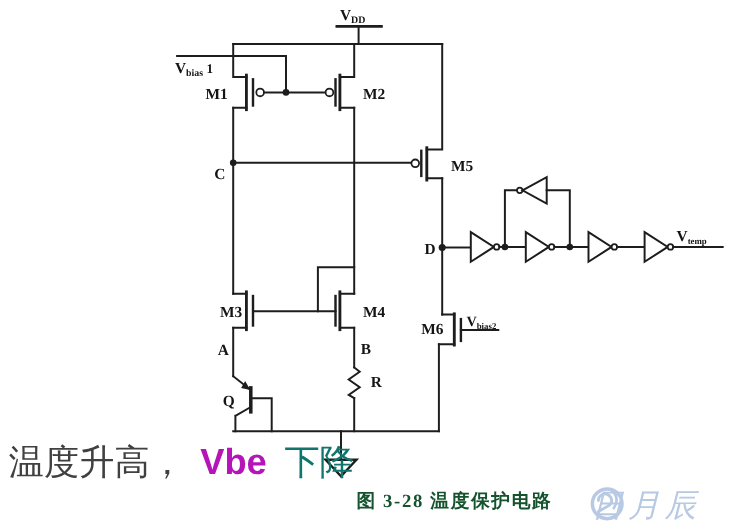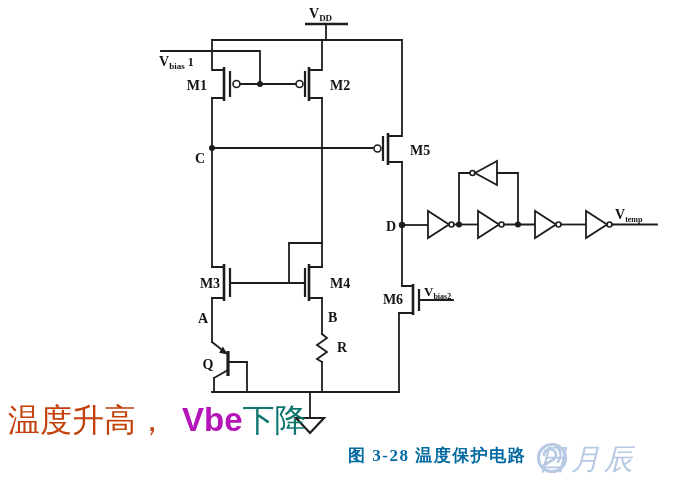--- a/index.html
+++ b/index.html
@@ -17,30 +17,30 @@
   .dot{fill:#1d1d1d;stroke:none;}
   .tri{fill:#ffffff;stroke:#1d1d1d;stroke-width:1.8;stroke-linejoin:miter;}
   .arrow{fill:#1d1d1d;stroke:none;}
   .lbl{font-family:"Liberation Serif", serif;font-size:14px;fill:#141414;font-weight:600;}
   .sub{font-size:9px;}
   .suf{font-size:12px;}
   .annotation{
     position:absolute;left:8px;top:401px;white-space:nowrap;
     font-family:"Liberation Serif", serif;font-size:32px;line-height:1.15;
   }
-  .annotation .lead{color:#c2410c;margin-top:25px;}
+  .annotation .lead{color:#404040;margin-top:25px;}
   .annotation .emph{
     font-family:"Liberation Sans", sans-serif;font-weight:bold;
-    font-size:33px;color:#b414b8;margin-left:14px;margin-right:0;
+    font-size:33px;color:#b414b8;margin-left:14px;margin-right:16px;
   }
   .annotation .trail{color:#0f766e;}
   .caption{
     position:absolute;left:324px;top:444px;white-space:nowrap;
     font-family:"Liberation Serif", serif;font-weight:600;
-    font-size:17px;color:#0369a1;letter-spacing:1.5px;margin-left:24px;
+    font-size:17px;color:#14532d;letter-spacing:1.5px;
   }
   .watermark{
     position:absolute;left:534px;top:440px;display:flex;align-items:center;
     color:#b7c9e3;
   }
   .watermark .wm-text{
     font-family:"Liberation Serif", serif;font-style:italic;
     font-size:29px;letter-spacing:4px;margin-left:4px;white-space:nowrap;
   }
 </style>

